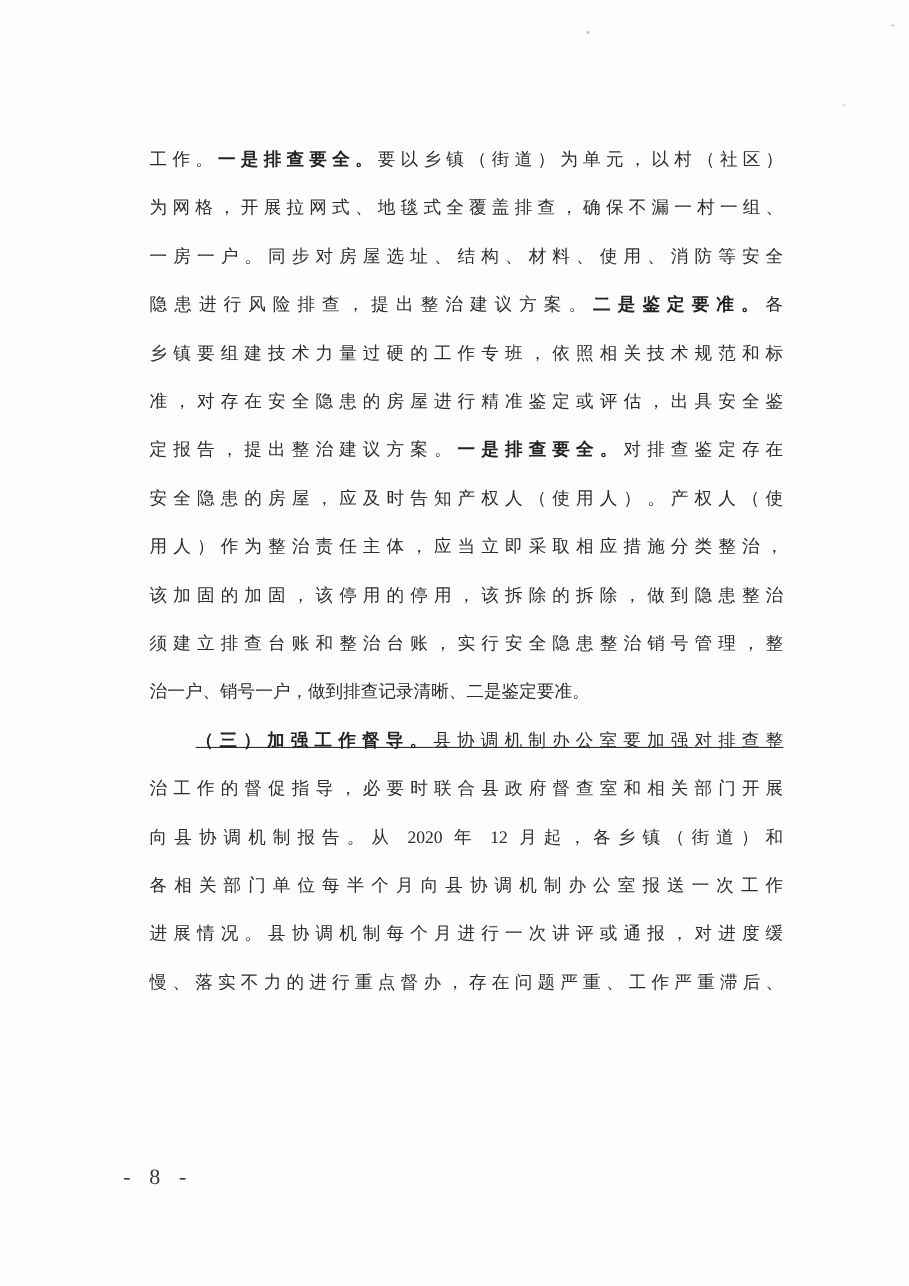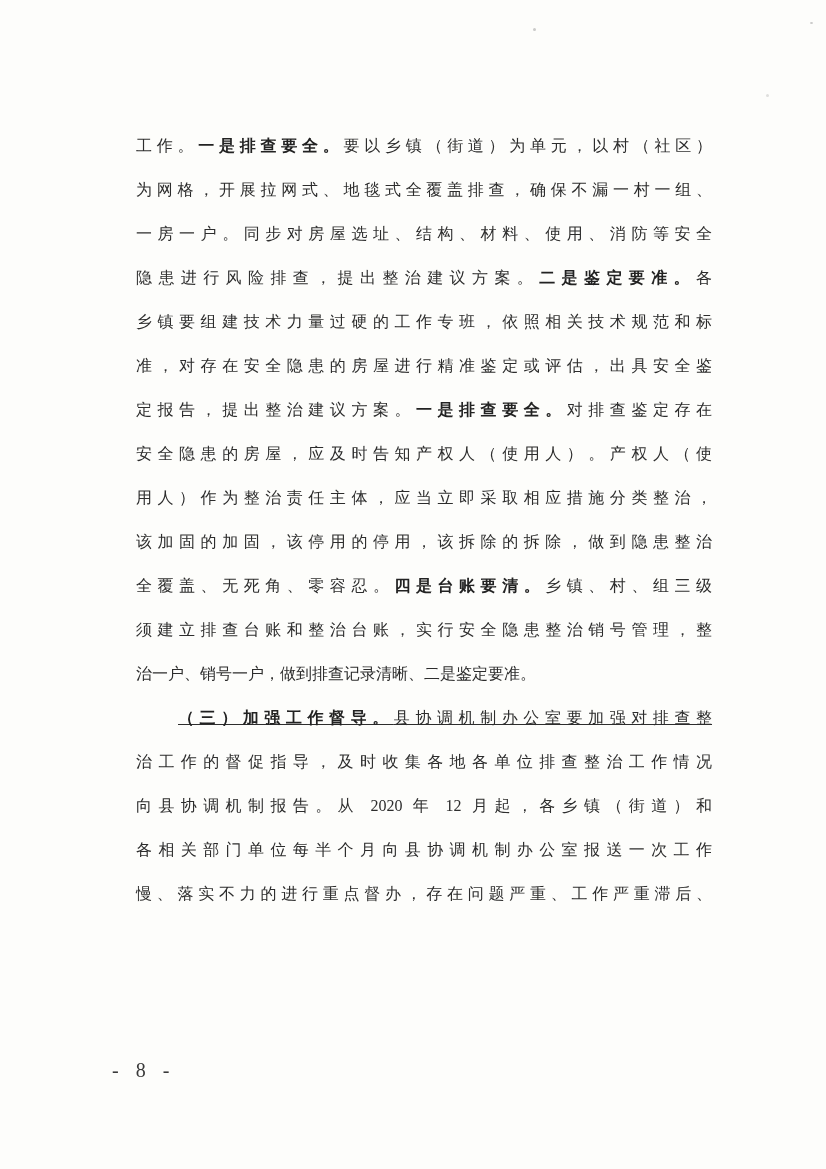--- a/index.html
+++ b/index.html
@@ -72,24 +72,24 @@
       <div class="line"><span>工作。</span><span class="bold">一是排查要全。</span><span>要以乡镇（街道）为单元，以村（社区）</span></div>
       <div class="line"><span>为网格，开展拉网式、地毯式全覆盖排查，确保不漏一村一组、</span></div>
       <div class="line"><span>一房一户。同步对房屋选址、结构、材料、使用、消防等安全</span></div>
       <div class="line"><span>隐患进行风险排查，提出整治建议方案。</span><span class="bold">二是鉴定要准。</span><span>各</span></div>
       <div class="line"><span>乡镇要组建技术力量过硬的工作专班，依照相关技术规范和标</span></div>
       <div class="line"><span>准，对存在安全隐患的房屋进行精准鉴定或评估，出具安全鉴</span></div>
       <div class="line"><span>定报告，提出整治建议方案。</span><span class="bold">一是排查要全。</span><span>对排查鉴定存在</span></div>
       <div class="line"><span>安全隐患的房屋，应及时告知产权人（使用人）。产权人（使</span></div>
       <div class="line"><span>用人）作为整治责任主体，应当立即采取相应措施分类整治，</span></div>
       <div class="line"><span>该加固的加固，该停用的停用，该拆除的拆除，做到隐患整治</span></div>
-      <div class="line"><span>全覆盖、无死角、零容忍。</span><span class="bold">四是台账要清。</span><span>乡镇、村、组三级</span></div>
       <div class="line"><span>须建立排查台账和整治台账，实行安全隐患整治销号管理，整</span></div>
       <div class="line no-justify"><span>治一户、销号一户，做到排查记录清晰、二是鉴定要准。</span></div>
       <div class="line indent"><span class="bold">（三）加强工作督导。</span><span>县协调机制办公室要加强对排查整</span></div>
-      <div class="line"><span>治工作的督促指导，及时收集各地各单位排查整治工作情况</span></div>
+      <div class="line"><span>治工作的督促指导，必要时联合县政府督查室和相关部门开展</span></div>
       <div class="line"><span>向县协调机制报告。从 2020 年 12 月起，各乡镇（街道）和</span></div>
       <div class="line"><span>各相关部门单位每半个月向县协调机制办公室报送一次工作</span></div>
+      <div class="line"><span>进展情况。县协调机制每个月进行一次讲评或通报，对进度缓</span></div>
       <div class="line"><span>慢、落实不力的进行重点督办，存在问题严重、工作严重滞后、</span></div>
     </div>
 
   <div class="page-number">- 8 -</div>
 </div>
 
 </body></html>

